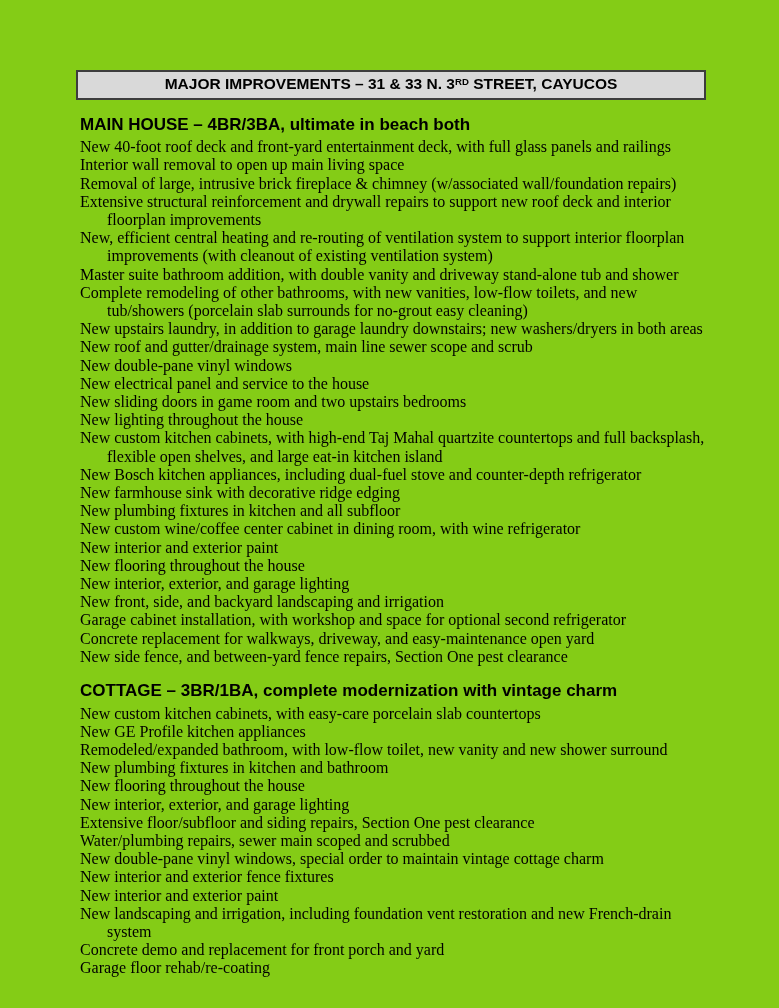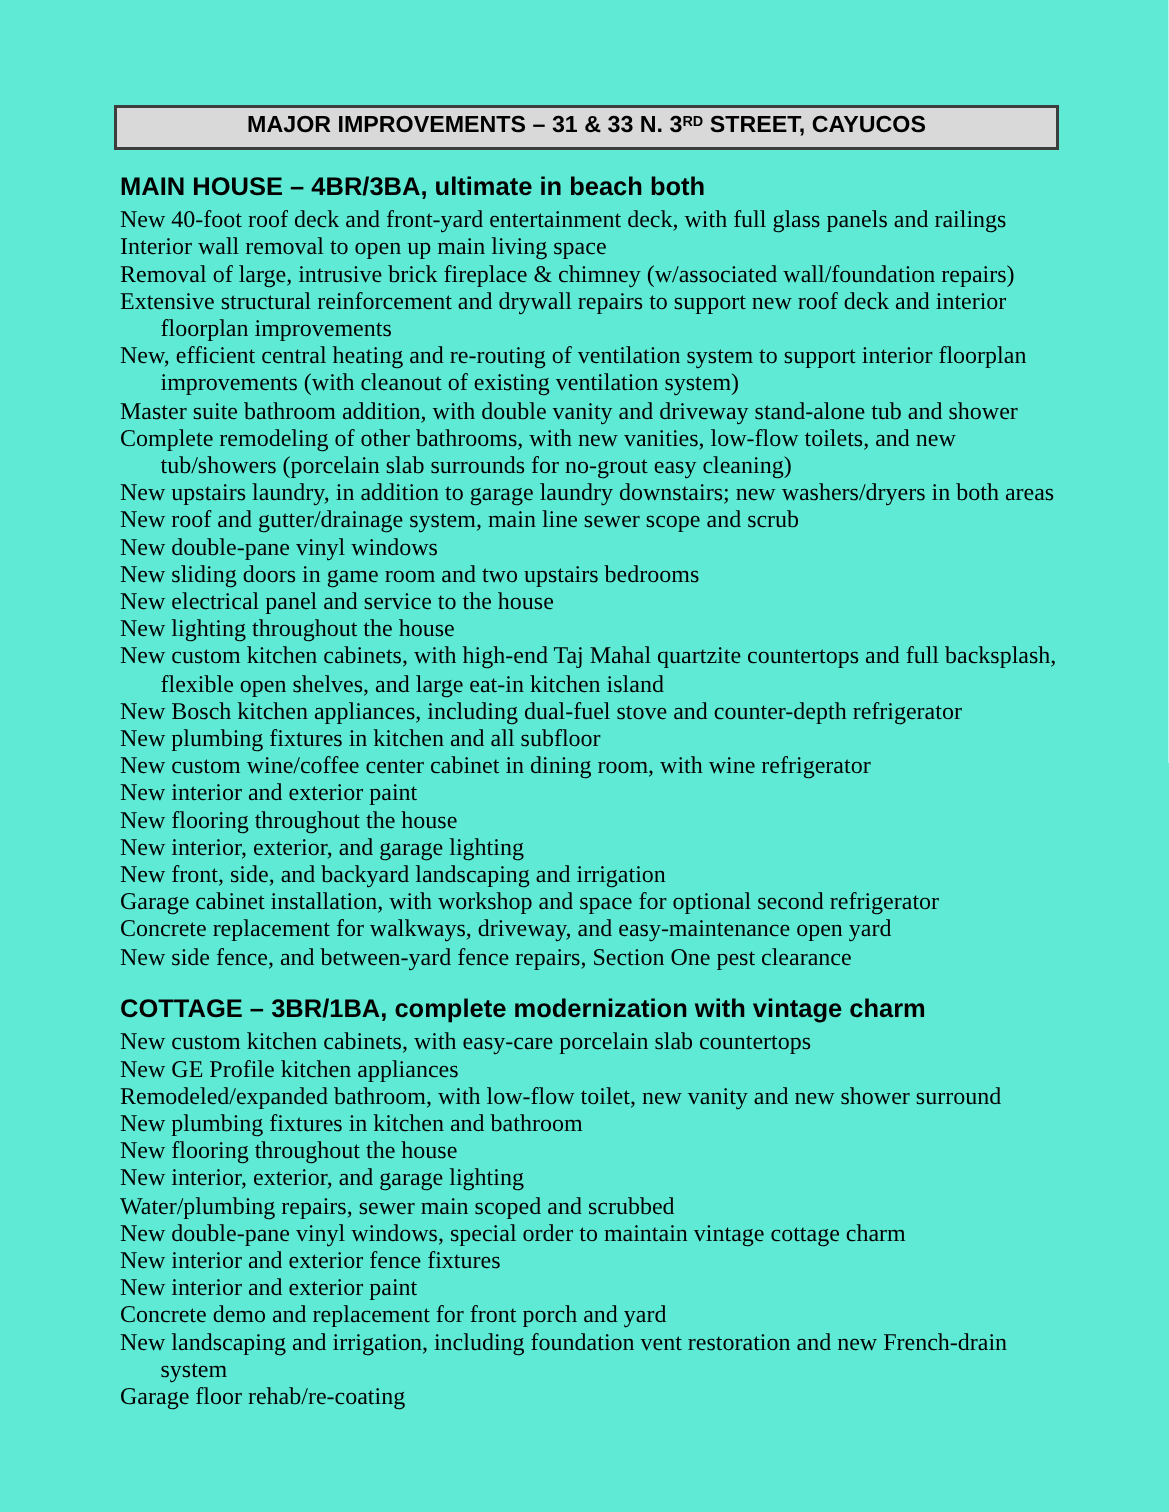--- a/index.html
+++ b/index.html
@@ -3,21 +3,21 @@
 <meta charset="utf-8">
 <style>
   html, body {
     margin: 0;
     padding: 0;
     background: #ffffff;
   }
   .page {
     width: 779px;
     height: 1008px;
-    background: #5eead4;
+    background: #84cc16;
     color: #000000;
     box-sizing: border-box;
     padding: 70px 73px 0 76px;
     font-family: "Liberation Serif", serif;
     overflow: hidden;
     position: relative;
   }
   .title-box {
     box-sizing: border-box;
     width: 630px;
@@ -74,25 +74,26 @@
           <p class="item"><span>New 40-foot roof deck </span><span class="u">and</span><span> front-yard entertainment deck, with full glass panels and railings</span></p>
           <p class="item"><span>Interior wall removal to open up main living space</span></p>
           <p class="item"><span>Removal of large, intrusive brick fireplace &amp; chimney (w/associated wall/foundation repairs)</span></p>
           <p class="item"><span>Extensive structural reinforcement and drywall repairs to support new roof deck and interior floorplan improvements</span></p>
           <p class="item"><span>New, efficient central heating and re-routing of ventilation system to support interior floorplan improvements (with cleanout of existing ventilation system)</span></p>
           <p class="item"><span>Master suite bathroom addition, with double vanity and driveway stand-alone tub and shower</span></p>
           <p class="item"><span>Complete remodeling of other bathrooms, with new vanities, low-flow toilets, and new tub/showers (porcelain slab surrounds for no-grout easy cleaning)</span></p>
           <p class="item"><span>New upstairs laundry, in addition to garage laundry downstairs; new washers/dryers in both areas</span></p>
           <p class="item"><span>New roof and gutter/drainage system, main line sewer scope and scrub</span></p>
           <p class="item"><span>New double-pane vinyl windows</span></p>
+          <p class="item"><span>New electrical panel and service to the house</span></p>
           <p class="item"><span>New sliding doors in game room and two upstairs bedrooms</span></p>
-          <p class="item"><span>New electrical panel and service to the house</span></p>
           <p class="item"><span>New lighting throughout the house</span></p>
           <p class="item"><span>New custom kitchen cabinets, with high-end Taj Mahal quartzite countertops and full backsplash, flexible open shelves, and large eat-in kitchen island</span></p>
           <p class="item"><span>New Bosch kitchen appliances, including dual-fuel stove and counter-depth refrigerator</span></p>
+          <p class="item"><span>New farmhouse sink with decorative ridge edging</span></p>
           <p class="item"><span>New plumbing fixtures in kitchen and all subfloor</span></p>
           <p class="item"><span>New custom wine/coffee center cabinet in dining room, with wine refrigerator</span></p>
           <p class="item"><span>New interior and exterior paint</span></p>
           <p class="item"><span>New flooring throughout the house</span></p>
           <p class="item"><span>New interior, exterior, and garage lighting</span></p>
           <p class="item"><span>New front, side, and backyard landscaping and irrigation</span></p>
           <p class="item"><span>Garage cabinet installation, with workshop and space for optional second refrigerator</span></p>
           <p class="item"><span>Concrete replacement for walkways, driveway, and easy-maintenance open yard</span></p>
           <p class="item"><span>New side fence, and between-yard fence repairs, Section One pest clearance</span></p>
         </div>
@@ -100,24 +101,25 @@
 
     <section>
       <h2 class="section-heading"><span class="u">COTTAGE</span><span> – 3BR/1BA, complete modernization with vintage charm</span></h2>
       <div class="items">
           <p class="item"><span>New custom kitchen cabinets, with easy-care porcelain slab countertops</span></p>
           <p class="item"><span>New GE Profile kitchen appliances</span></p>
           <p class="item"><span>Remodeled/expanded bathroom, with low-flow toilet, new vanity and new shower surround</span></p>
           <p class="item"><span>New plumbing fixtures in kitchen and bathroom</span></p>
           <p class="item"><span>New flooring throughout the house</span></p>
           <p class="item"><span>New interior, exterior, and garage lighting</span></p>
+          <p class="item"><span>Extensive floor/subfloor and siding repairs, Section One pest clearance</span></p>
           <p class="item"><span>Water/plumbing repairs, sewer main scoped and scrubbed</span></p>
           <p class="item"><span>New double-pane vinyl windows, special order to maintain vintage cottage charm</span></p>
           <p class="item"><span>New interior and exterior fence fixtures</span></p>
           <p class="item"><span>New interior and exterior paint</span></p>
+          <p class="item"><span>New landscaping and irrigation, including foundation vent restoration and new French-drain system</span></p>
           <p class="item"><span>Concrete demo and replacement for front porch and yard</span></p>
-          <p class="item"><span>New landscaping and irrigation, including foundation vent restoration and new French-drain system</span></p>
           <p class="item"><span>Garage floor rehab/re-coating</span></p>
         </div>
     </section>
 
   </div>
 </div>
 
 </body></html>

